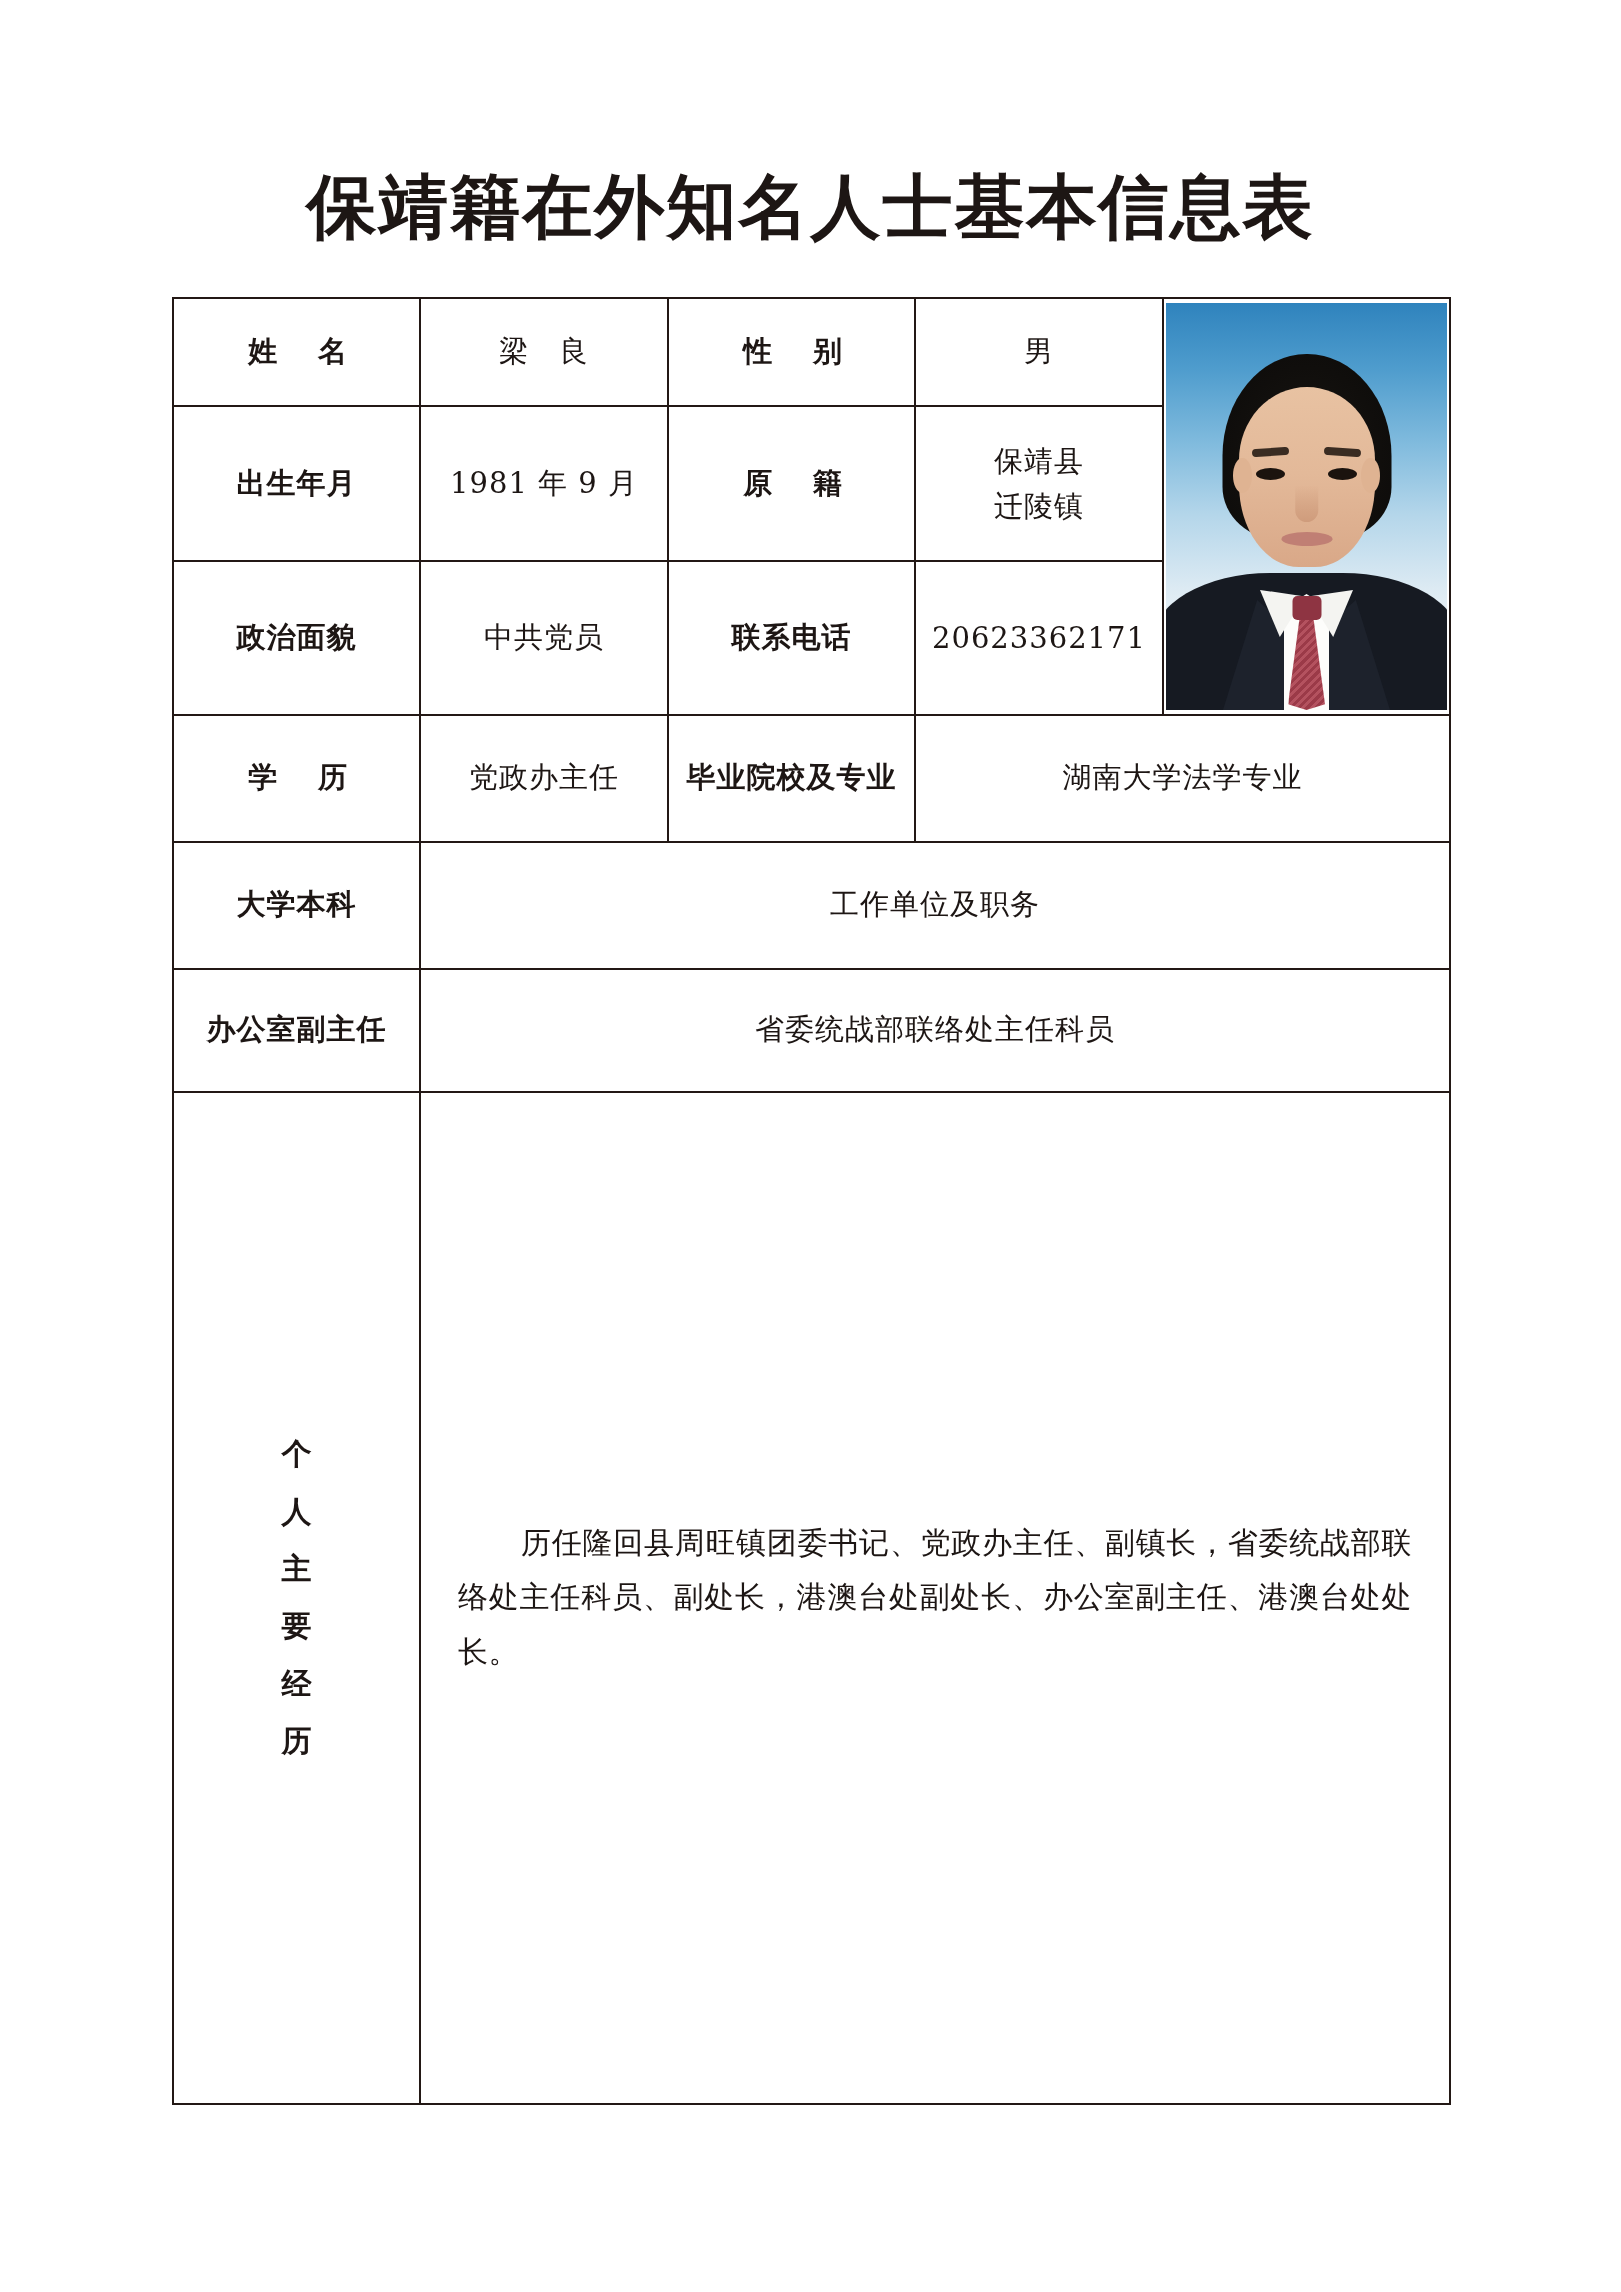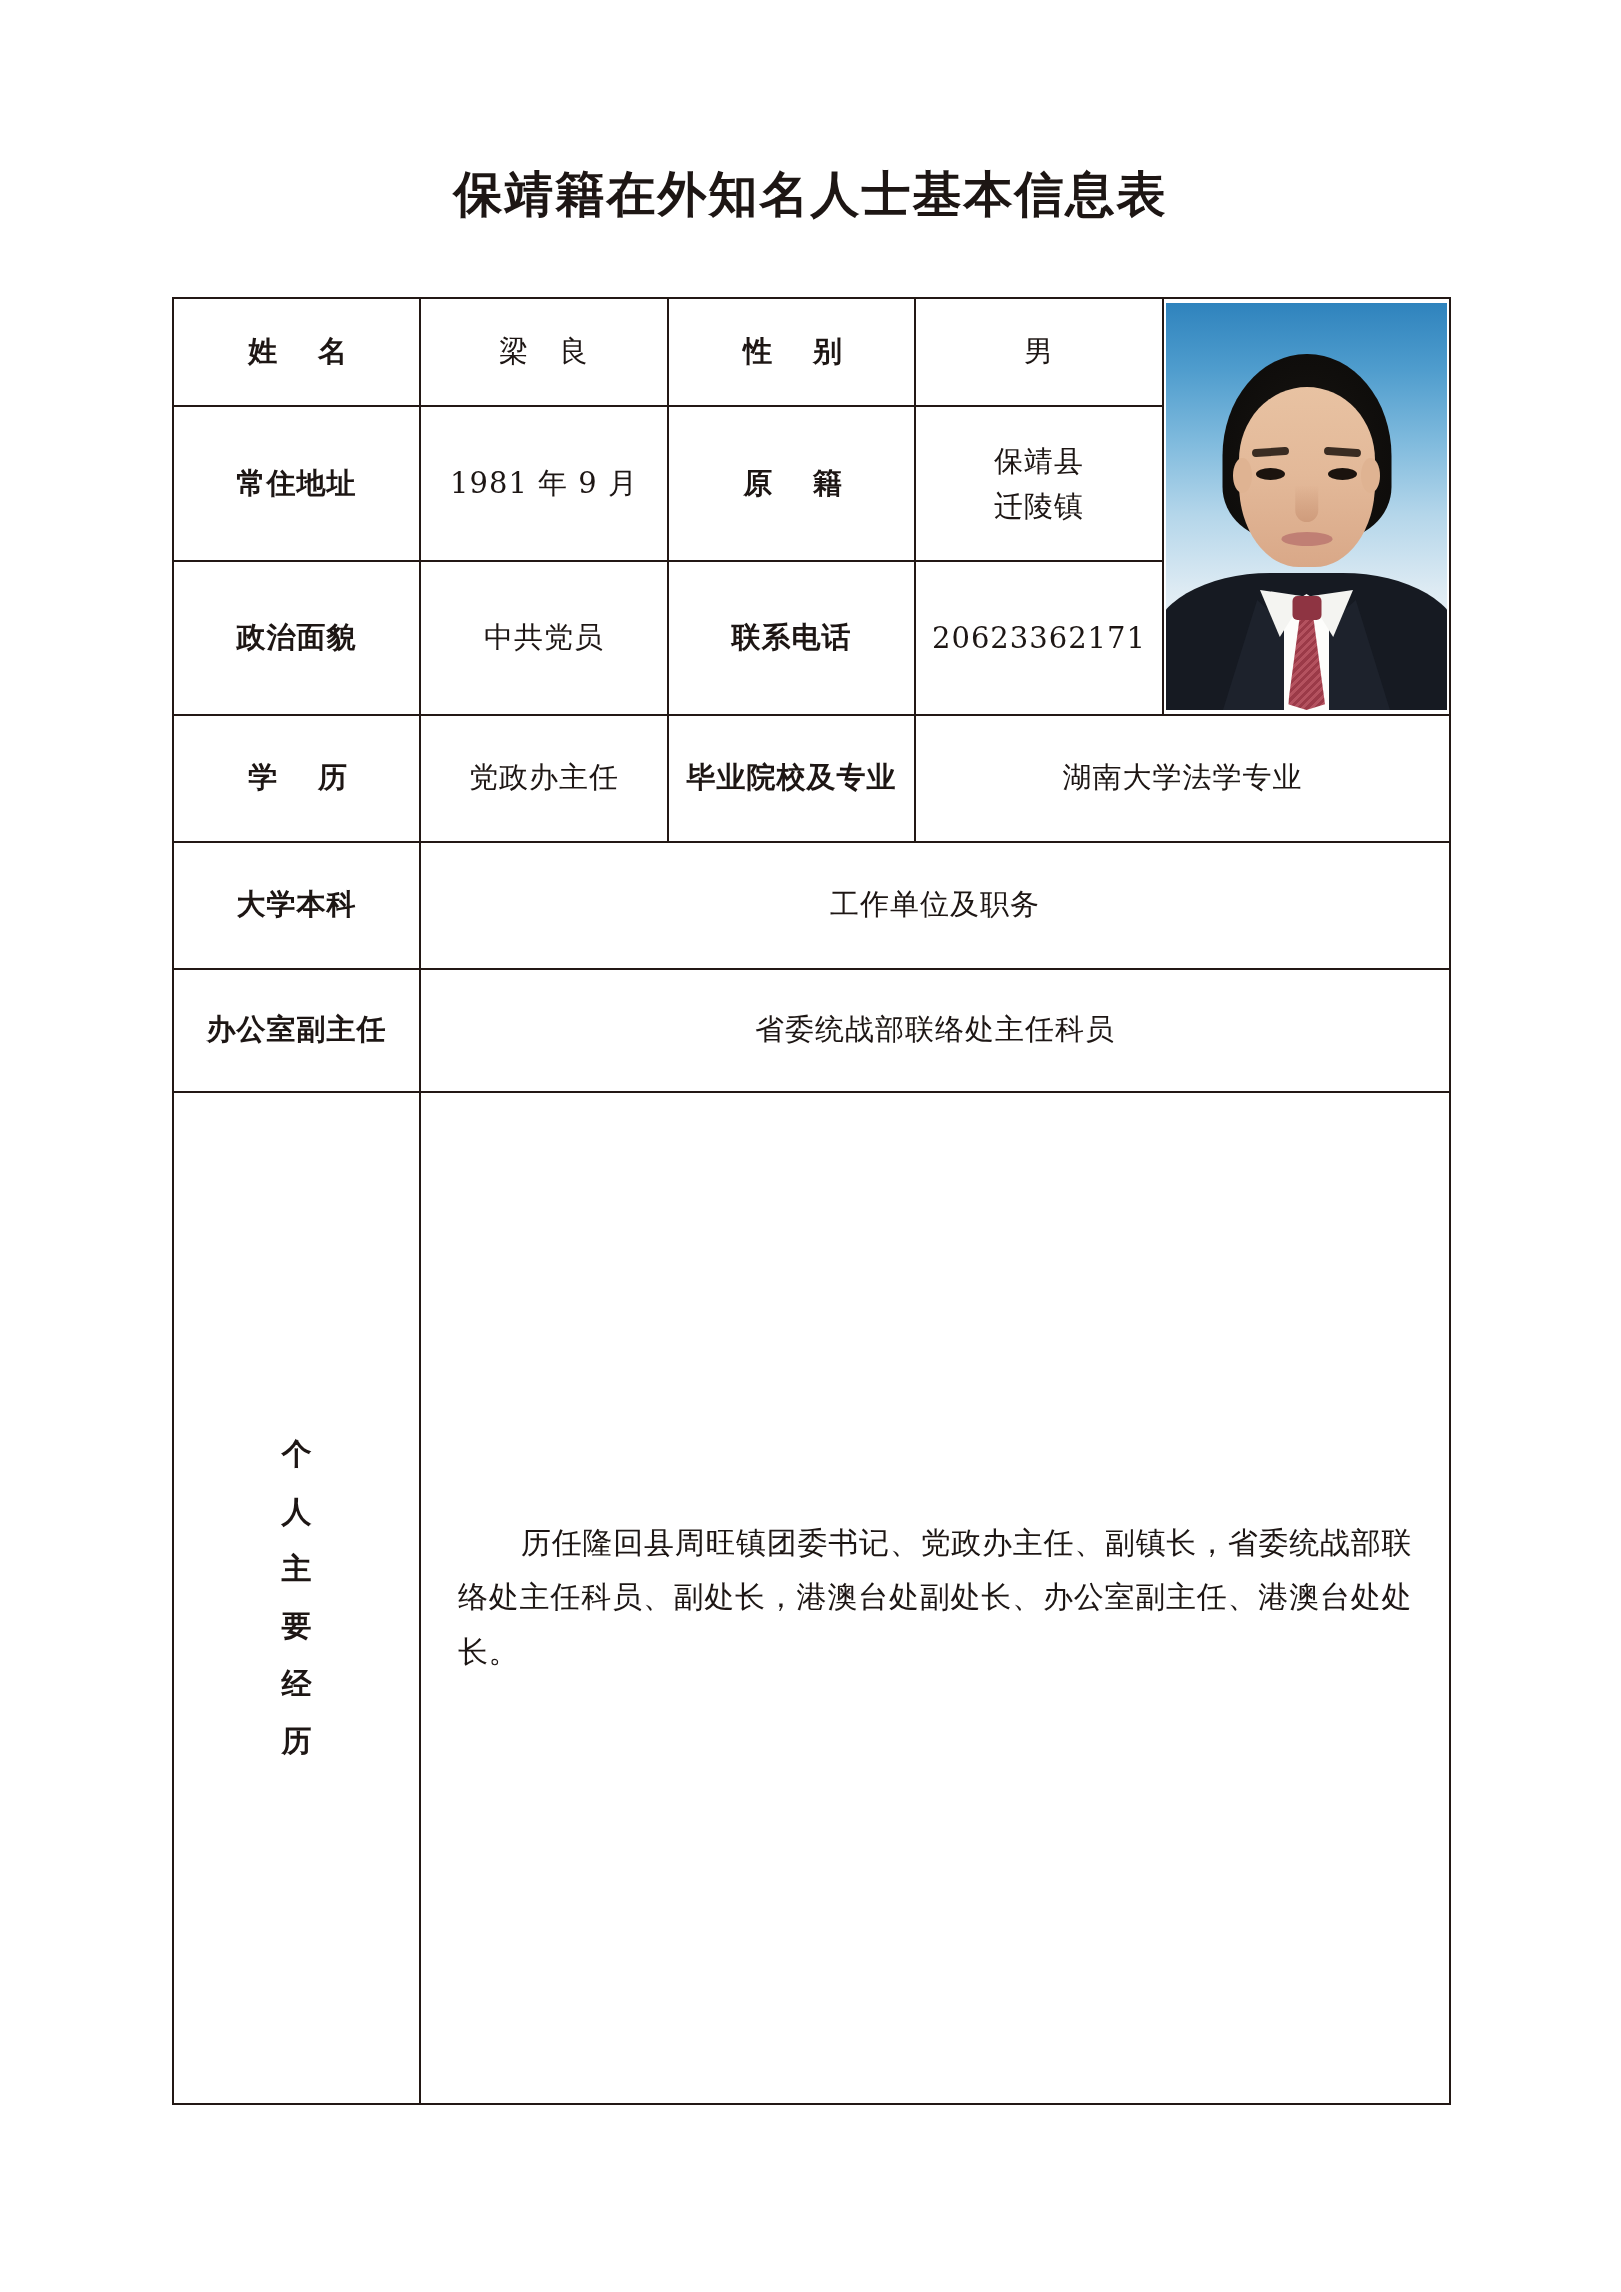--- a/index.html
+++ b/index.html
@@ -17,21 +17,21 @@
   }
 
   
   .doc-title {
     position: absolute;
     left: 0;
     top: 165px;
     width: 1621px;
     text-align: center;
     font-family: "DejaVu Serif", "Liberation Serif", serif;
-    font-size: 49px;
+    font-size: 70px;
     font-weight: 700;
     letter-spacing: 2px;
     color: #1d1614;
     line-height: 1.2;
   }
 
   
   .form-table {
     position: absolute;
     left: 172px;
@@ -299,21 +299,21 @@
             <div class="ph-collar-l"></div>
             <div class="ph-collar-r"></div>
             <div class="ph-tie"></div>
             <div class="ph-tie-knot"></div>
           </div>
         </td>
       </tr>
 
       <tr>
         <td style="height:142px">
-          <span class="lbl-tight">常住地址</span>
+          <span class="lbl-tight">出生年月</span>
         </td>
         <td>
           <span class="val">1981 年 9 月</span>
         </td>
         <td>
           <span class="lbl">原　籍</span>
         </td>
         <td>
           <div class="val-two-line">
             <div>保靖县</div>

